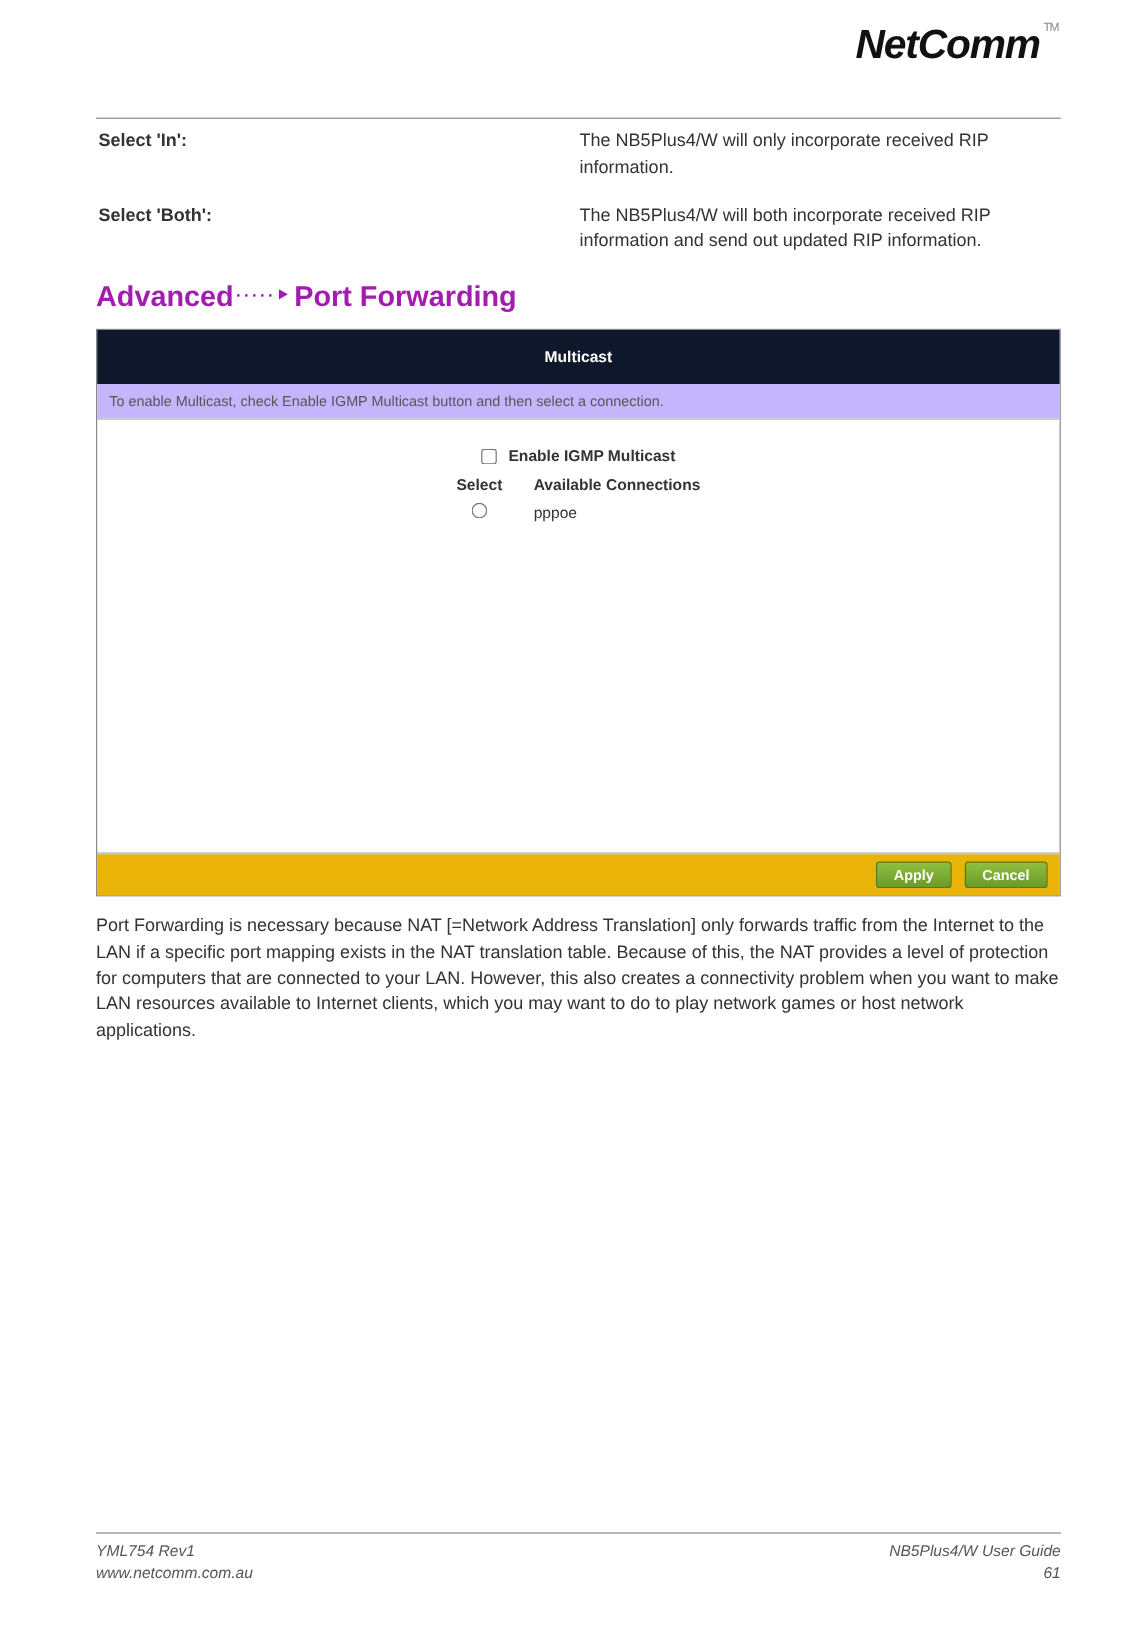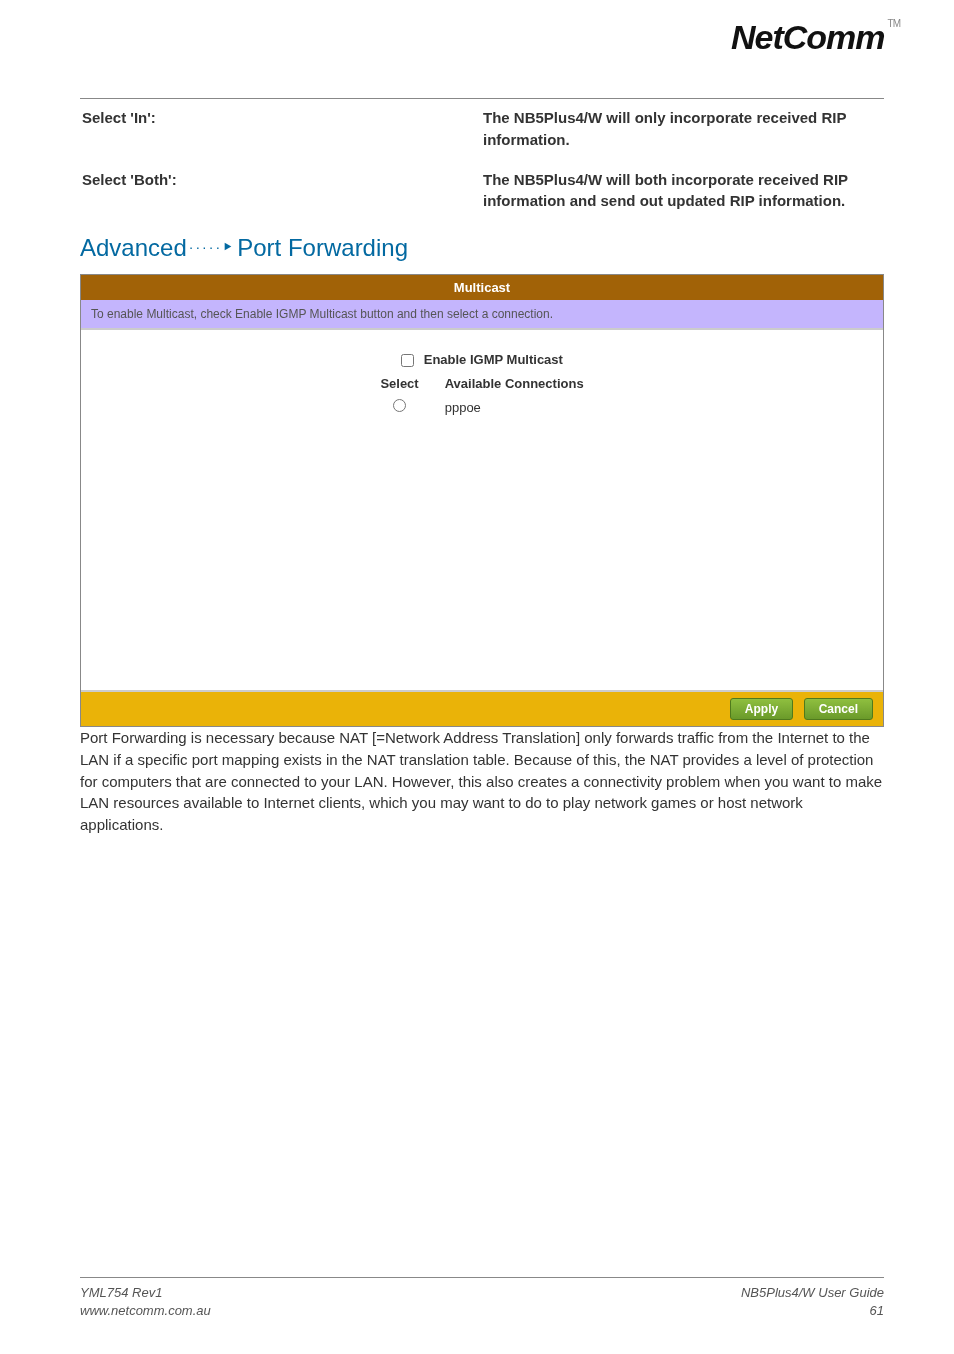--- a/index.html
+++ b/index.html
@@ -10,71 +10,71 @@
     background: #fff;
     position: relative;
     color: #333;
   }
   .page {
     padding: 36px 70px 0 80px;
   }
   .logo {
     position: absolute;
     top: 18px;
-    right: 54px;
+    right: 72px;
     font-family: "Arial Black", Arial, sans-serif;
     font-weight: 900;
     font-style: italic;
     font-size: 34px;
     letter-spacing: -1px;
     color: #111;
   }
   .logo .tm { font-size: 10px; font-style: normal; vertical-align: top; margin-left:3px; font-weight:400; color:#888;}
   .divider-top {
     border-top: 1px solid #888;
     margin-top: 62px;
     margin-bottom: 4px;
   }
   .def-table {
     width: 100%;
     font-size: 15px;
     line-height: 1.45;
   }
   .def-table td { vertical-align: top; padding: 2px 0 14px 0; }
   .def-table td.term { width: 50%; font-weight: bold; }
-  .def-table td.desc { width: 50%; font-weight: bold; }
+  .def-table td.desc { width: 50%; }
 
   .section-title {
-    color: #0369a1;
+    color: #a21caf;
     font-size: 24px;
     font-family: "Trebuchet MS", Verdana, sans-serif;
     margin: 6px 0 12px 0;
-    font-weight: 400;
+    font-weight: 700;
   }
   .arrow {
     display: inline-block;
     letter-spacing: 2px;
     font-size: 14px;
     vertical-align: middle;
     margin: 0 2px;
     position: relative;
     top: -2px;
   }
   .panel {
     border: 1px solid #888;
     background: #fff;
     width: 100%;
   }
   .panel-header {
-    background: #a16207;
+    background: #0f172a;
     color: #fff;
     text-align: center;
     font-weight: bold;
     font-size: 13px;
-    padding: 5px 0;
+    padding: 15px 0;
   }
   .panel-instr {
     background: #c4b5fd;
     font-size: 12px;
     color: #555;
     padding: 7px 10px;
     border-bottom: 2px solid #ccc;
   }
   .panel-body {
     min-height: 360px;
@@ -109,20 +109,21 @@
     font-size: 12px;
     font-weight: bold;
     padding: 3px 14px;
     border-radius: 3px;
     margin-left: 6px;
     cursor: pointer;
   }
   .body-text {
     font-size: 15px;
     line-height: 1.45;
+    margin-top: 14px;
   }
   .footer {
     position: absolute;
     bottom: 34px;
     left: 80px;
     right: 70px;
     border-top: 1px solid #888;
     padding-top: 6px;
     font-size: 13px;
     font-style: italic;

